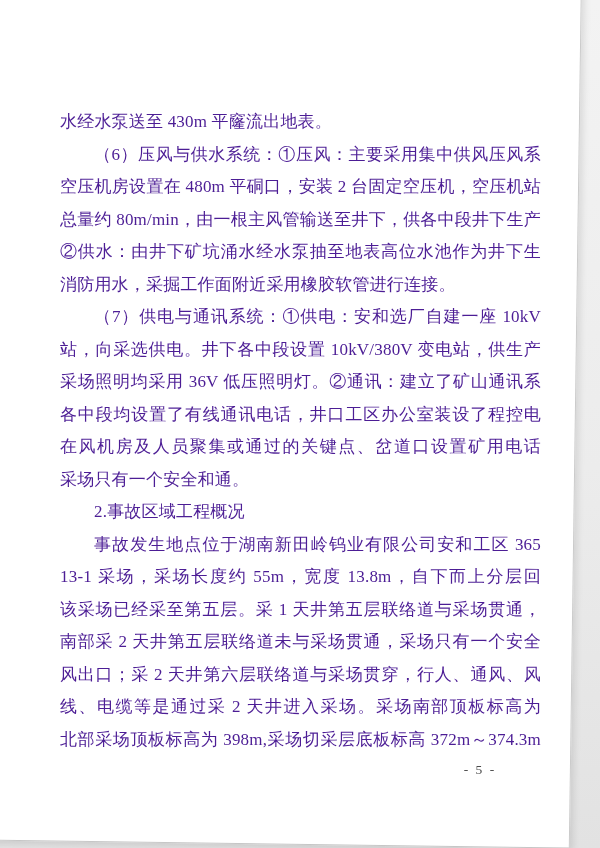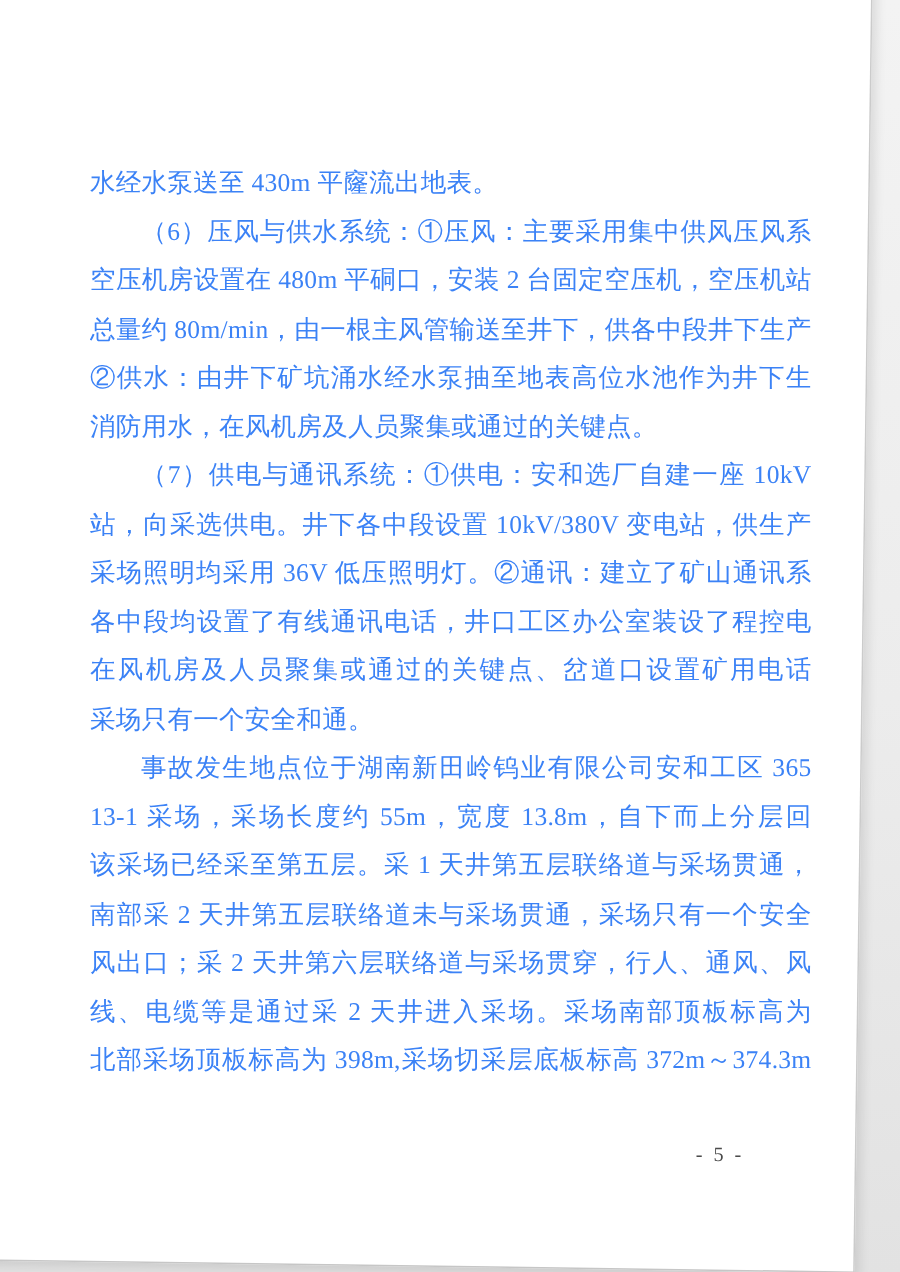--- a/index.html
+++ b/index.html
@@ -18,21 +18,21 @@
     transform: rotate(0.8deg);
     transform-origin: 0 0;
     border-right: 1px solid #cbcbcb;
     border-bottom: 1px solid #c6c6c6;
     box-shadow: 3px 3px 7px rgba(0,0,0,0.10);
   }
   .content {
     position: absolute;
     left: 60px; top: 106px;
     width: 481px;
-    color: #3b82f6;
+    color: #4c1d95;
     font-size: 17px;
     letter-spacing: 0.2px;
   }
   .line {
     height: 32.5px;
     line-height: 32.5px;
     overflow: hidden;
     text-align: justify;
     text-align-last: justify;
     text-justify: inter-character;
@@ -53,27 +53,28 @@
 <body>
 
 <div class="page"></div>
 
 <div class="content">
   <div class="line noj">水经水泵送至 430m 平窿流出地表。</div>
   <div class="line indent">（6）压风与供水系统：①压风：主要采用集中供风压风系统，</div>
   <div class="line">空压机房设置在 480m 平硐口，安装 2 台固定空压机，空压机站供风</div>
   <div class="line">总量约 80m/min，由一根主风管输送至井下，供各中段井下生产用。</div>
   <div class="line">②供水：由井下矿坑涌水经水泵抽至地表高位水池作为井下生产和</div>
-  <div class="line noj">消防用水，在风机房及人员聚集或通过的关键点。</div>
+  <div class="line noj">消防用水，采掘工作面附近采用橡胶软管进行连接。</div>
   <div class="line indent">（7）供电与通讯系统：①供电：安和选厂自建一座 10kV 变电</div>
   <div class="line">站，向采选供电。井下各中段设置 10kV/380V 变电站，供生产用电。</div>
   <div class="line">采场照明均采用 36V 低压照明灯。②通讯：建立了矿山通讯系统，</div>
   <div class="line">各中段均设置了有线通讯电话，井口工区办公室装设了程控电话，</div>
   <div class="line">在风机房及人员聚集或通过的关键点、岔道口设置矿用电话机，可</div>
   <div class="line noj">采场只有一个安全和通。</div>
+  <div class="line indent noj">2.事故区域工程概况</div>
   <div class="line indent">事故发生地点位于湖南新田岭钨业有限公司安和工区 365 中段</div>
   <div class="line">13-1 采场，采场长度约 55m，宽度 13.8m，自下而上分层回采，目前</div>
   <div class="line">该采场已经采至第五层。采 1 天井第五层联络道与采场贯通，采场</div>
   <div class="line">南部采 2 天井第五层联络道未与采场贯通，采场只有一个安全和通</div>
   <div class="line">风出口；采 2 天井第六层联络道与采场贯穿，行人、通风、风水管</div>
   <div class="line">线、电缆等是通过采 2 天井进入采场。采场南部顶板标高为 403m,</div>
   <div class="line">北部采场顶板标高为 398m,采场切采层底板标高 372m～374.3m 不等，</div>
 </div>
 
 <div class="page-number">- 5 -</div>

